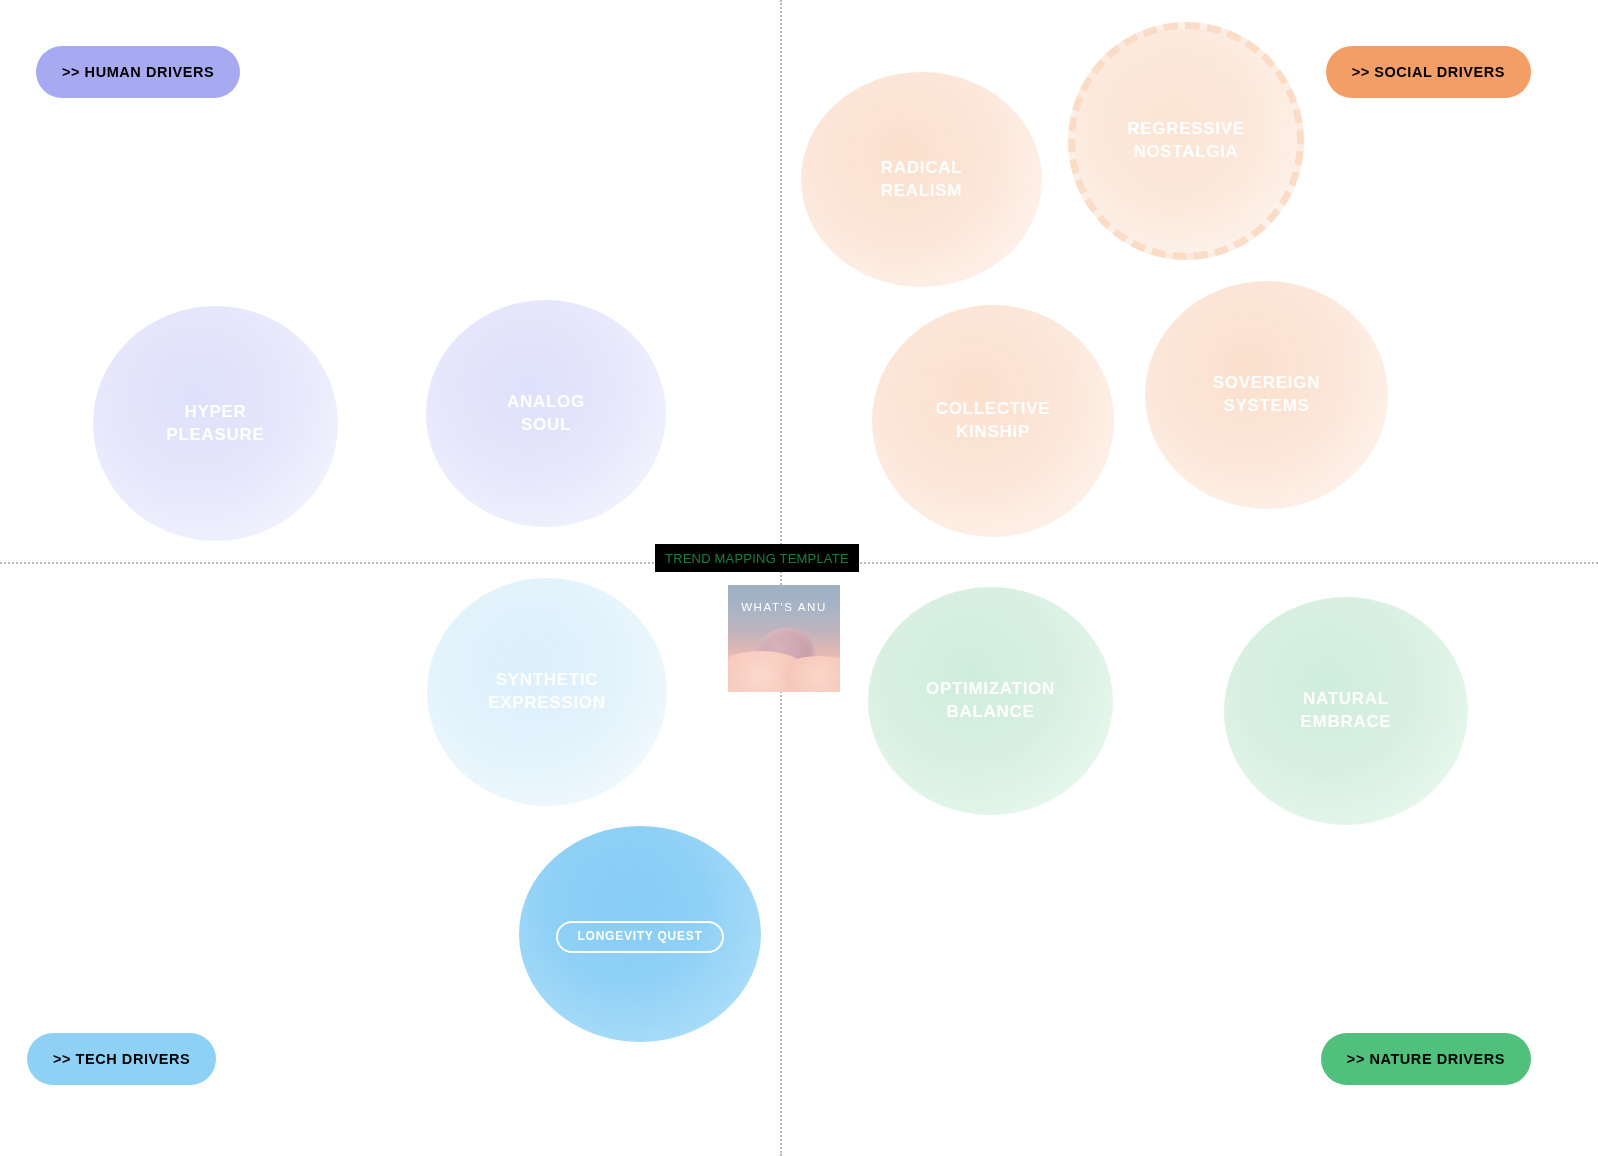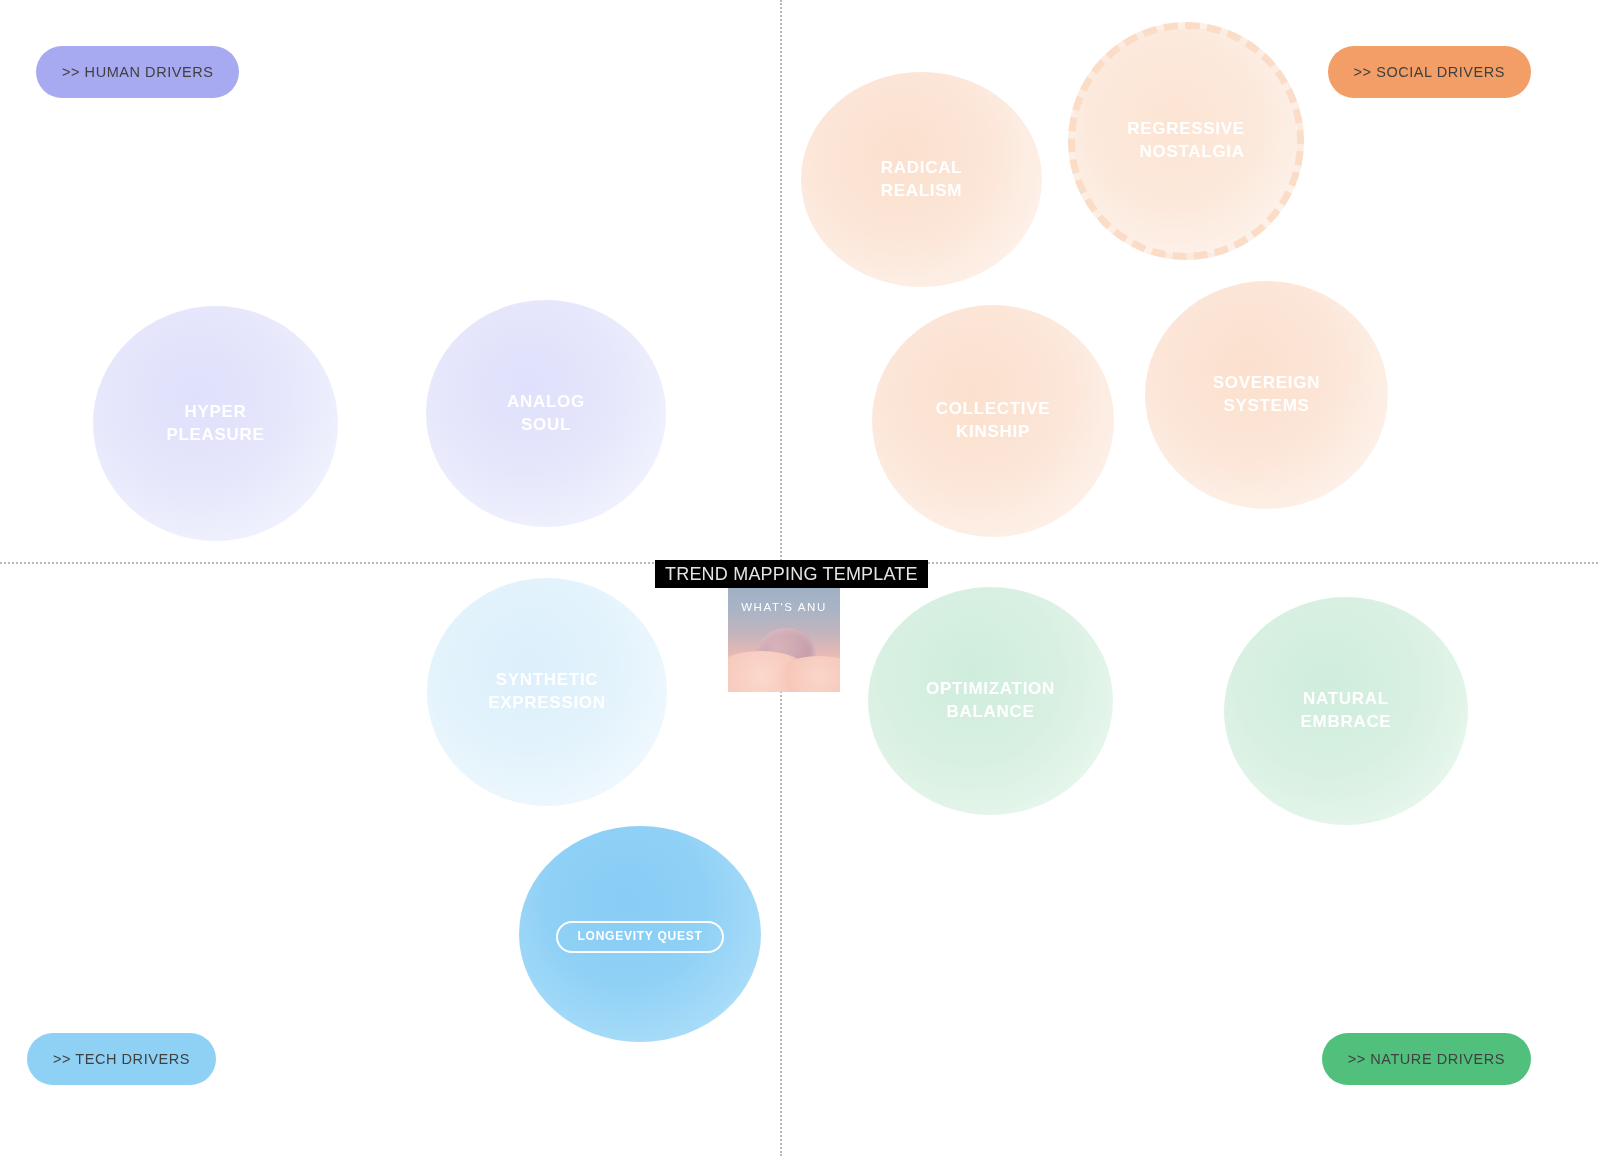--- a/index.html
+++ b/index.html
@@ -38,23 +38,23 @@
     border-left: 2px dotted #b9b9b9;
   }
 
   
   .corner-pill {
     position: absolute;
     display: flex;
     align-items: center;
     justify-content: center;
     border-radius: 999px;
-    color: #404040;
+    color: #000000;
     font-size: 14.5px;
-    font-weight: 400;
+    font-weight: 700;
     letter-spacing: 0.55px;
     white-space: nowrap;
     padding: 0 26px;
     height: 52px;
     user-select: none;
   }
   .pill-human  { left: 36px;   top: 46px;   background: #a7aaf0; }
   .pill-social { right: 67px;  top: 46px;   background: #f29e66; }
   .pill-tech   { left: 27px;   top: 1033px; background: #8ed1f5; }
   .pill-nature { right: 67px;  top: 1033px; background: #51c07c; }
@@ -101,21 +101,20 @@
   
   .b-nature {
     background: radial-gradient(circle at 42% 38%,
                 #cfeddc 0%, #d8f0e2 45%, #e4f5ea 72%, #f5fcf8 100%);
   }
   
   .b-dashed {
     border: 7px dashed #fbdcc6;
     background: radial-gradient(circle at 45% 42%,
                 #fce4d3 0%, #fce9dc 48%, #fdf1e9 76%, #fefaf7 100%);
-    text-align: right;
   }
 
   
   .bubble-badge {
     display: inline-flex;
     align-items: center;
     justify-content: center;
     border: 2.5px solid #ffffff;
     border-radius: 999px;
     padding: 6px 19px;
@@ -126,26 +125,26 @@
     margin-bottom: 22px;
     white-space: nowrap;
     background: transparent;
     margin-top: 28px;
   }
 
   
   .center-title {
     position: absolute;
     left: 655px;
-    top: 560px;
+    top: 544px;
     height: 28px;
     padding: 0 10px;
     background: #000000;
-    color: #e5e5e5;
-    font-size: 18px;
+    color: #15803d;
+    font-size: 13px;
     font-weight: 500;
     letter-spacing: 0.2px;
     display: flex;
     align-items: center;
     white-space: nowrap;
     z-index: 5;
     user-select: none;
   }
 
   

